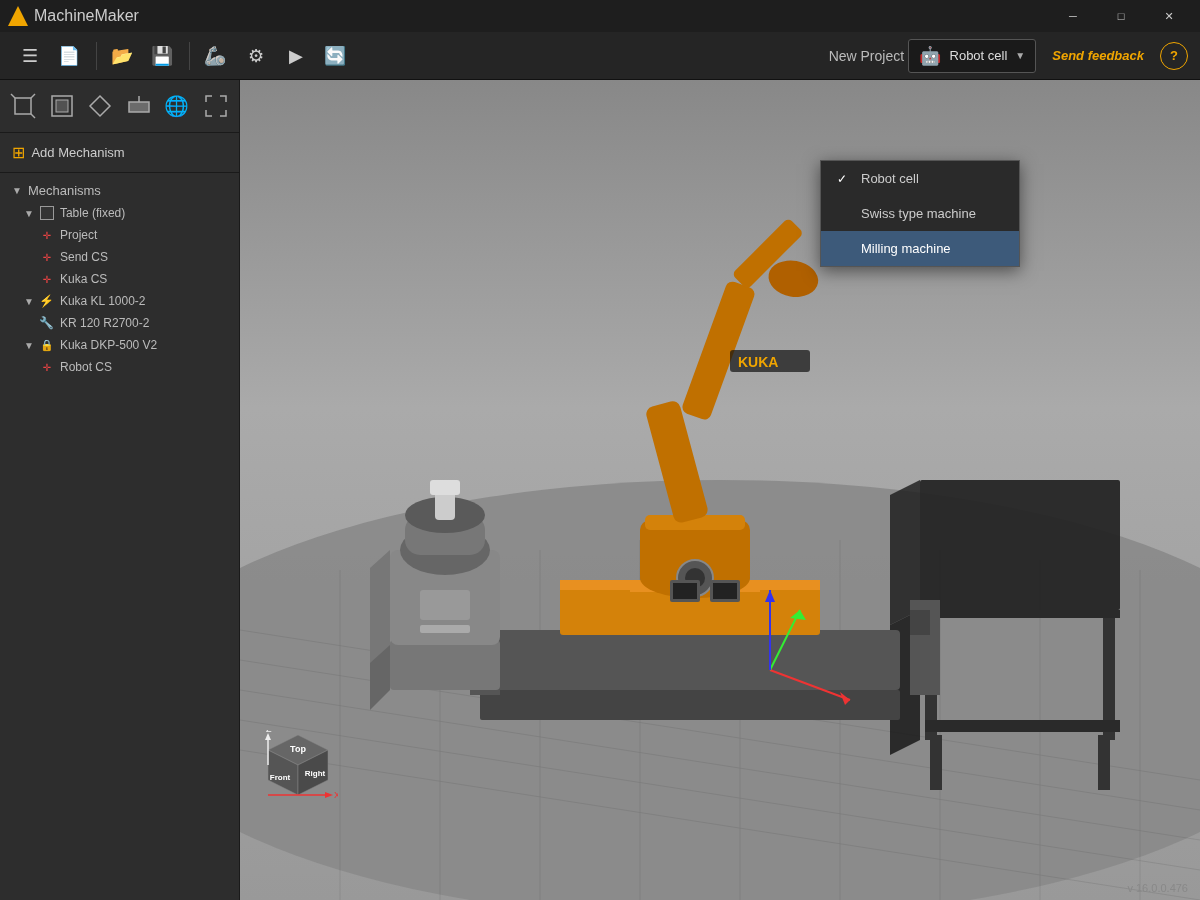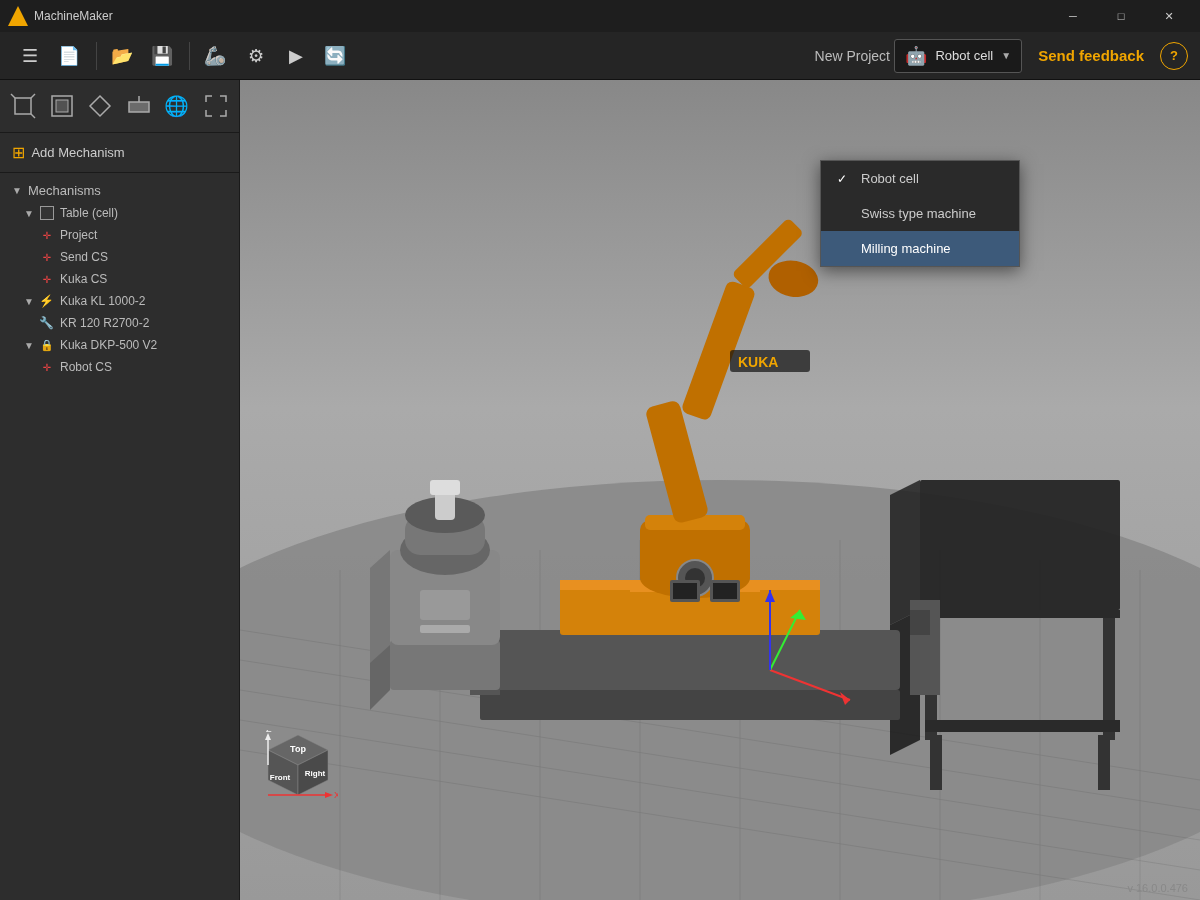--- a/index.html
+++ b/index.html
@@ -23,21 +23,21 @@
       user-select: none;
     }
     #titlebar .app-icon {
       width: 20px; height: 20px;
       background: #f0a500;
       clip-path: polygon(50% 0%, 100% 100%, 0% 100%);
       margin-right: 6px;
     }
     #titlebar .app-name {
       color: #ccc;
-      font-size: 12px;
+      font-size: 16px;
       flex: 1;
     }
     #titlebar .win-controls {
       display: flex; gap: 2px;
     }
     #titlebar .win-btn {
       width: 46px; height: 32px;
       display: flex; align-items: center; justify-content: center;
       cursor: pointer; color: #ccc; font-size: 11px;
       background: transparent;
@@ -90,24 +90,25 @@
     #robot-cell-btn .rc-icon {
       color: #f0a500;
       font-size: 18px;
     }
     #robot-cell-btn .chevron { color: #aaa; font-size: 10px; }
 
     #send-feedback-btn {
       background: transparent;
       border: none;
       color: #f0a500;
-      font-size: 15px;
+      font-size: 13px;
       font-weight: 600;
       cursor: pointer;
       padding: 0 12px;
+      font-style: italic;
     }
     #help-btn {
       width: 28px; height: 28px;
       border-radius: 50%;
       border: 1px solid #f0a500;
       color: #f0a500;
       background: transparent;
       display: flex; align-items: center; justify-content: center;
       cursor: pointer;
       font-size: 13px;
@@ -379,21 +380,21 @@
 
     <div id="mechanism-tree">
       <div class="tree-section-header">
         <span class="tree-arrow">▼</span>
         <span>Mechanisms</span>
       </div>
 
       <div class="tree-item">
         <span class="tree-arrow">▼</span>
         <span class="tree-icon-box" style="background:#333;border-color:#999;"></span>
-        <span>Table (cell)</span>
+        <span>Table (fixed)</span>
       </div>
       <div class="tree-item child">
         <span class="tree-icon-cs">✛</span>
         <span>Project</span>
       </div>
       <div class="tree-item child">
         <span class="tree-icon-cs">✛</span>
         <span>Send CS</span>
       </div>
       <div class="tree-item child">

